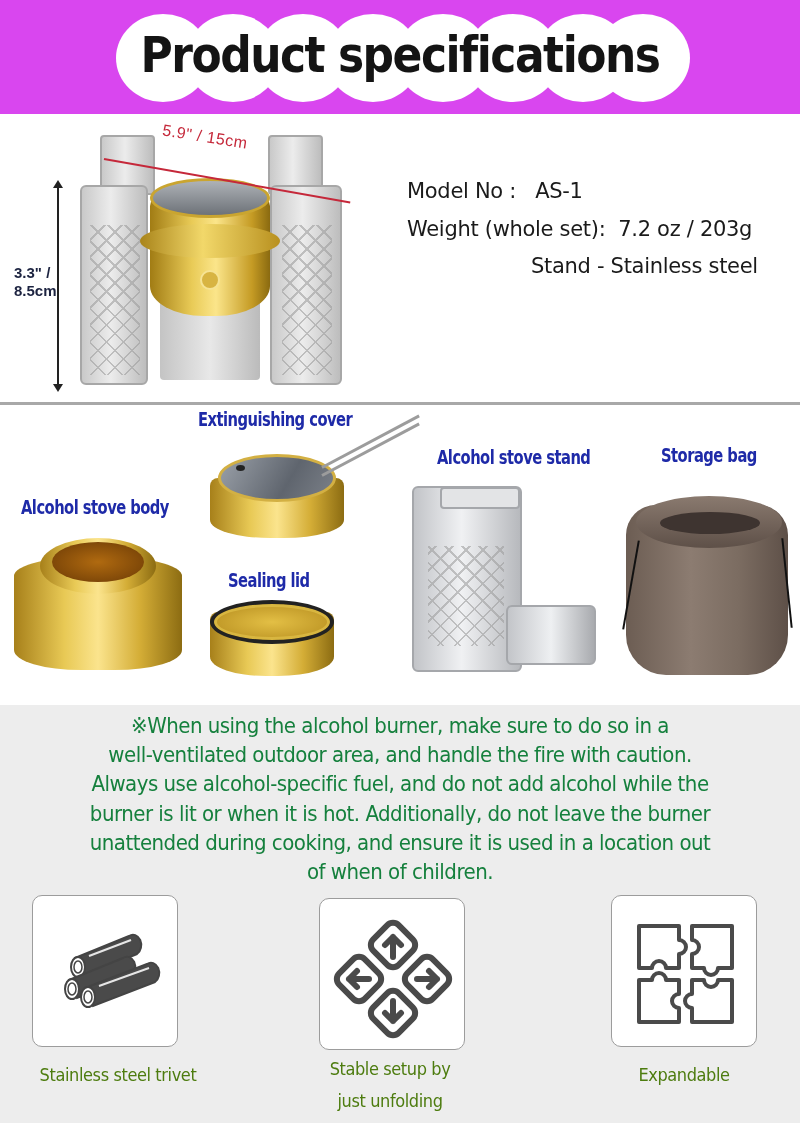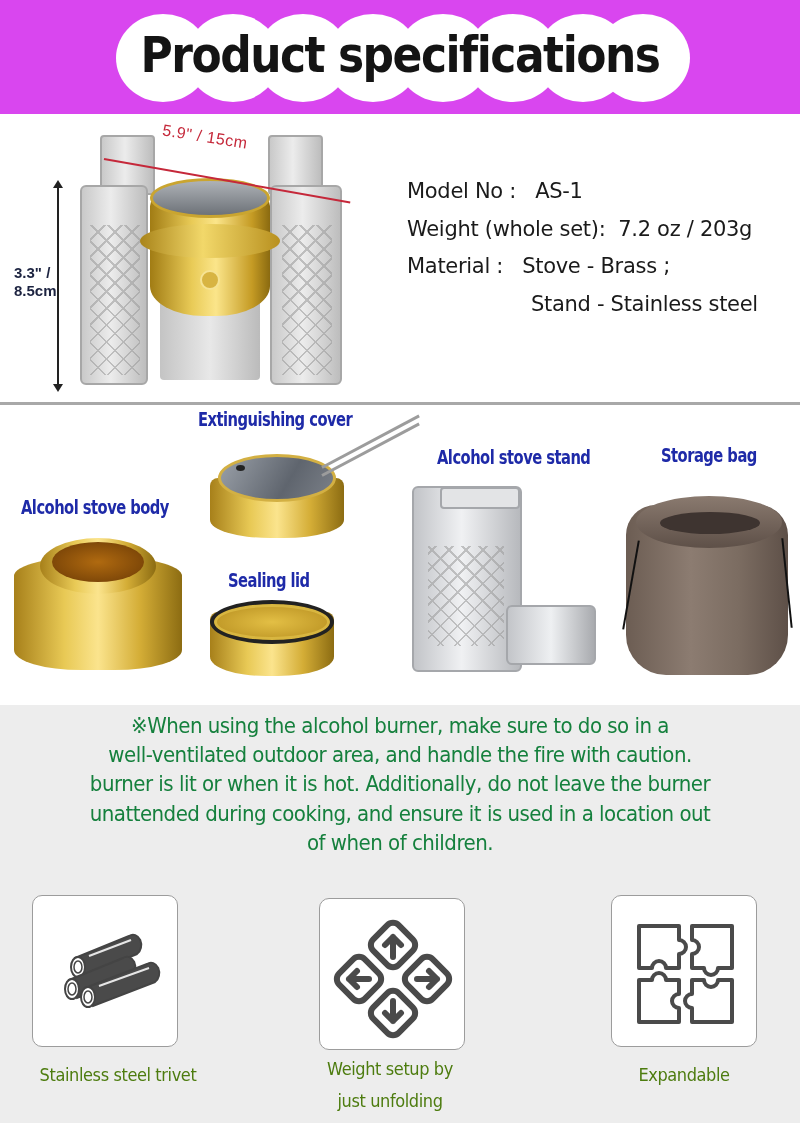--- a/index.html
+++ b/index.html
@@ -120,21 +120,20 @@
 <div class="dim-w">5.9" / 15cm</div>
 <div class="dim-arrow-h"></div>
 <div class="dim-h">
   <div>3.3" /</div>
   <div>8.5cm</div>
 </div>
 
 <div class="specs-list">
   <div class="spec-row"><span>Model No :</span>   <span>AS-1</span></div>
   <div class="spec-row"><span>Weight (whole set):</span>  <span>7.2 oz / 203g</span></div>
-  <div class="spec-row"><span>Material :</span>   <span>Stove - Brass ;</span></div>
   <div class="spec-row indent"><span>Stand - Stainless steel</span></div>
 </div>
 
 <div class="divider"></div>
 
 <div class="comp-label" style="left:198px;top:408px">Extinguishing cover</div>
 <div class="comp-label" style="left:437px;top:446px">Alcohol stove stand</div>
 <div class="comp-label" style="left:661px;top:444px">Storage bag</div>
 <div class="comp-label" style="left:21px;top:496px">Alcohol stove body</div>
 <div class="comp-label" style="left:228px;top:569px">Sealing lid</div>
@@ -161,20 +160,21 @@
 <div class="bag"></div>
 <div class="bag-top"></div>
 <div class="bag-inner"></div>
 <div class="bag-string" style="left:630px;top:540px;transform:rotate(10deg)"></div>
 <div class="bag-string" style="left:786px;top:538px;transform:rotate(-6deg)"></div>
 
 <div class="notice"></div>
 <div class="notice-text">
   <div>※When using the alcohol burner, make sure to do so in a</div>
   <div>well-ventilated outdoor area, and handle the fire with caution.</div>
+  <div>Always use alcohol-specific fuel, and do not add alcohol while the</div>
   <div>burner is lit or when it is hot. Additionally, do not leave the burner</div>
   <div>unattended during cooking, and ensure it is used in a location out</div>
   <div>of when of children.</div>
 </div>
 
 <div class="feature-box" style="left:32px;top:895px">
   <svg width="146" height="152" viewBox="0 0 146 152">
     <g stroke="#444" stroke-width="2" fill="#4a4a4a">
       <path d="M42 62 L96 40 a8 10 0 0 1 8 18 L50 80 Z"></path>
       <ellipse cx="45" cy="71" rx="7" ry="10" fill="#fff"></ellipse>
@@ -204,21 +204,21 @@
       <rect x="89" y="62" width="36" height="36" rx="8" transform="rotate(45 107 80)"></rect>
       <rect x="55" y="96" width="36" height="36" rx="8" transform="rotate(45 73 114)"></rect>
       <path d="M73 58 V38 M65 46 L73 38 L81 46"></path>
       <path d="M49 80 H29 M37 72 L29 80 L37 88"></path>
       <path d="M97 80 H117 M109 72 L117 80 L109 88"></path>
       <path d="M73 102 V122 M65 114 L73 122 L81 114"></path>
     </g>
   </svg>
 </div>
 <div class="feature-label" style="left:290px;top:1053px;width:200px">
-  <div>Weight setup by</div>
+  <div>Stable setup by</div>
   <div>just unfolding</div>
 </div>
 
 <div class="feature-box" style="left:611px;top:895px">
   <svg width="146" height="152" viewBox="0 0 146 152">
     <g fill="none" stroke="#4a4a4a" stroke-width="4" stroke-linejoin="round">
       <path d="M27 30 H67 V44 a7 7 0 0 1 0 14 V72 H54 a7 7 0 0 0 -14 0 H27 Z"></path>
       <path d="M80 30 H120 V72 H106 a7 7 0 0 1 -14 0 H80 V58 a7 7 0 0 0 0 -14 Z"></path>
       <path d="M27 84 H40 a7 7 0 0 1 14 0 H67 V98 a7 7 0 0 0 0 14 V126 H27 Z"></path>
       <path d="M80 126 V112 a7 7 0 0 1 0 -14 V84 H92 a7 7 0 0 0 14 0 H120 V126 Z"></path>

